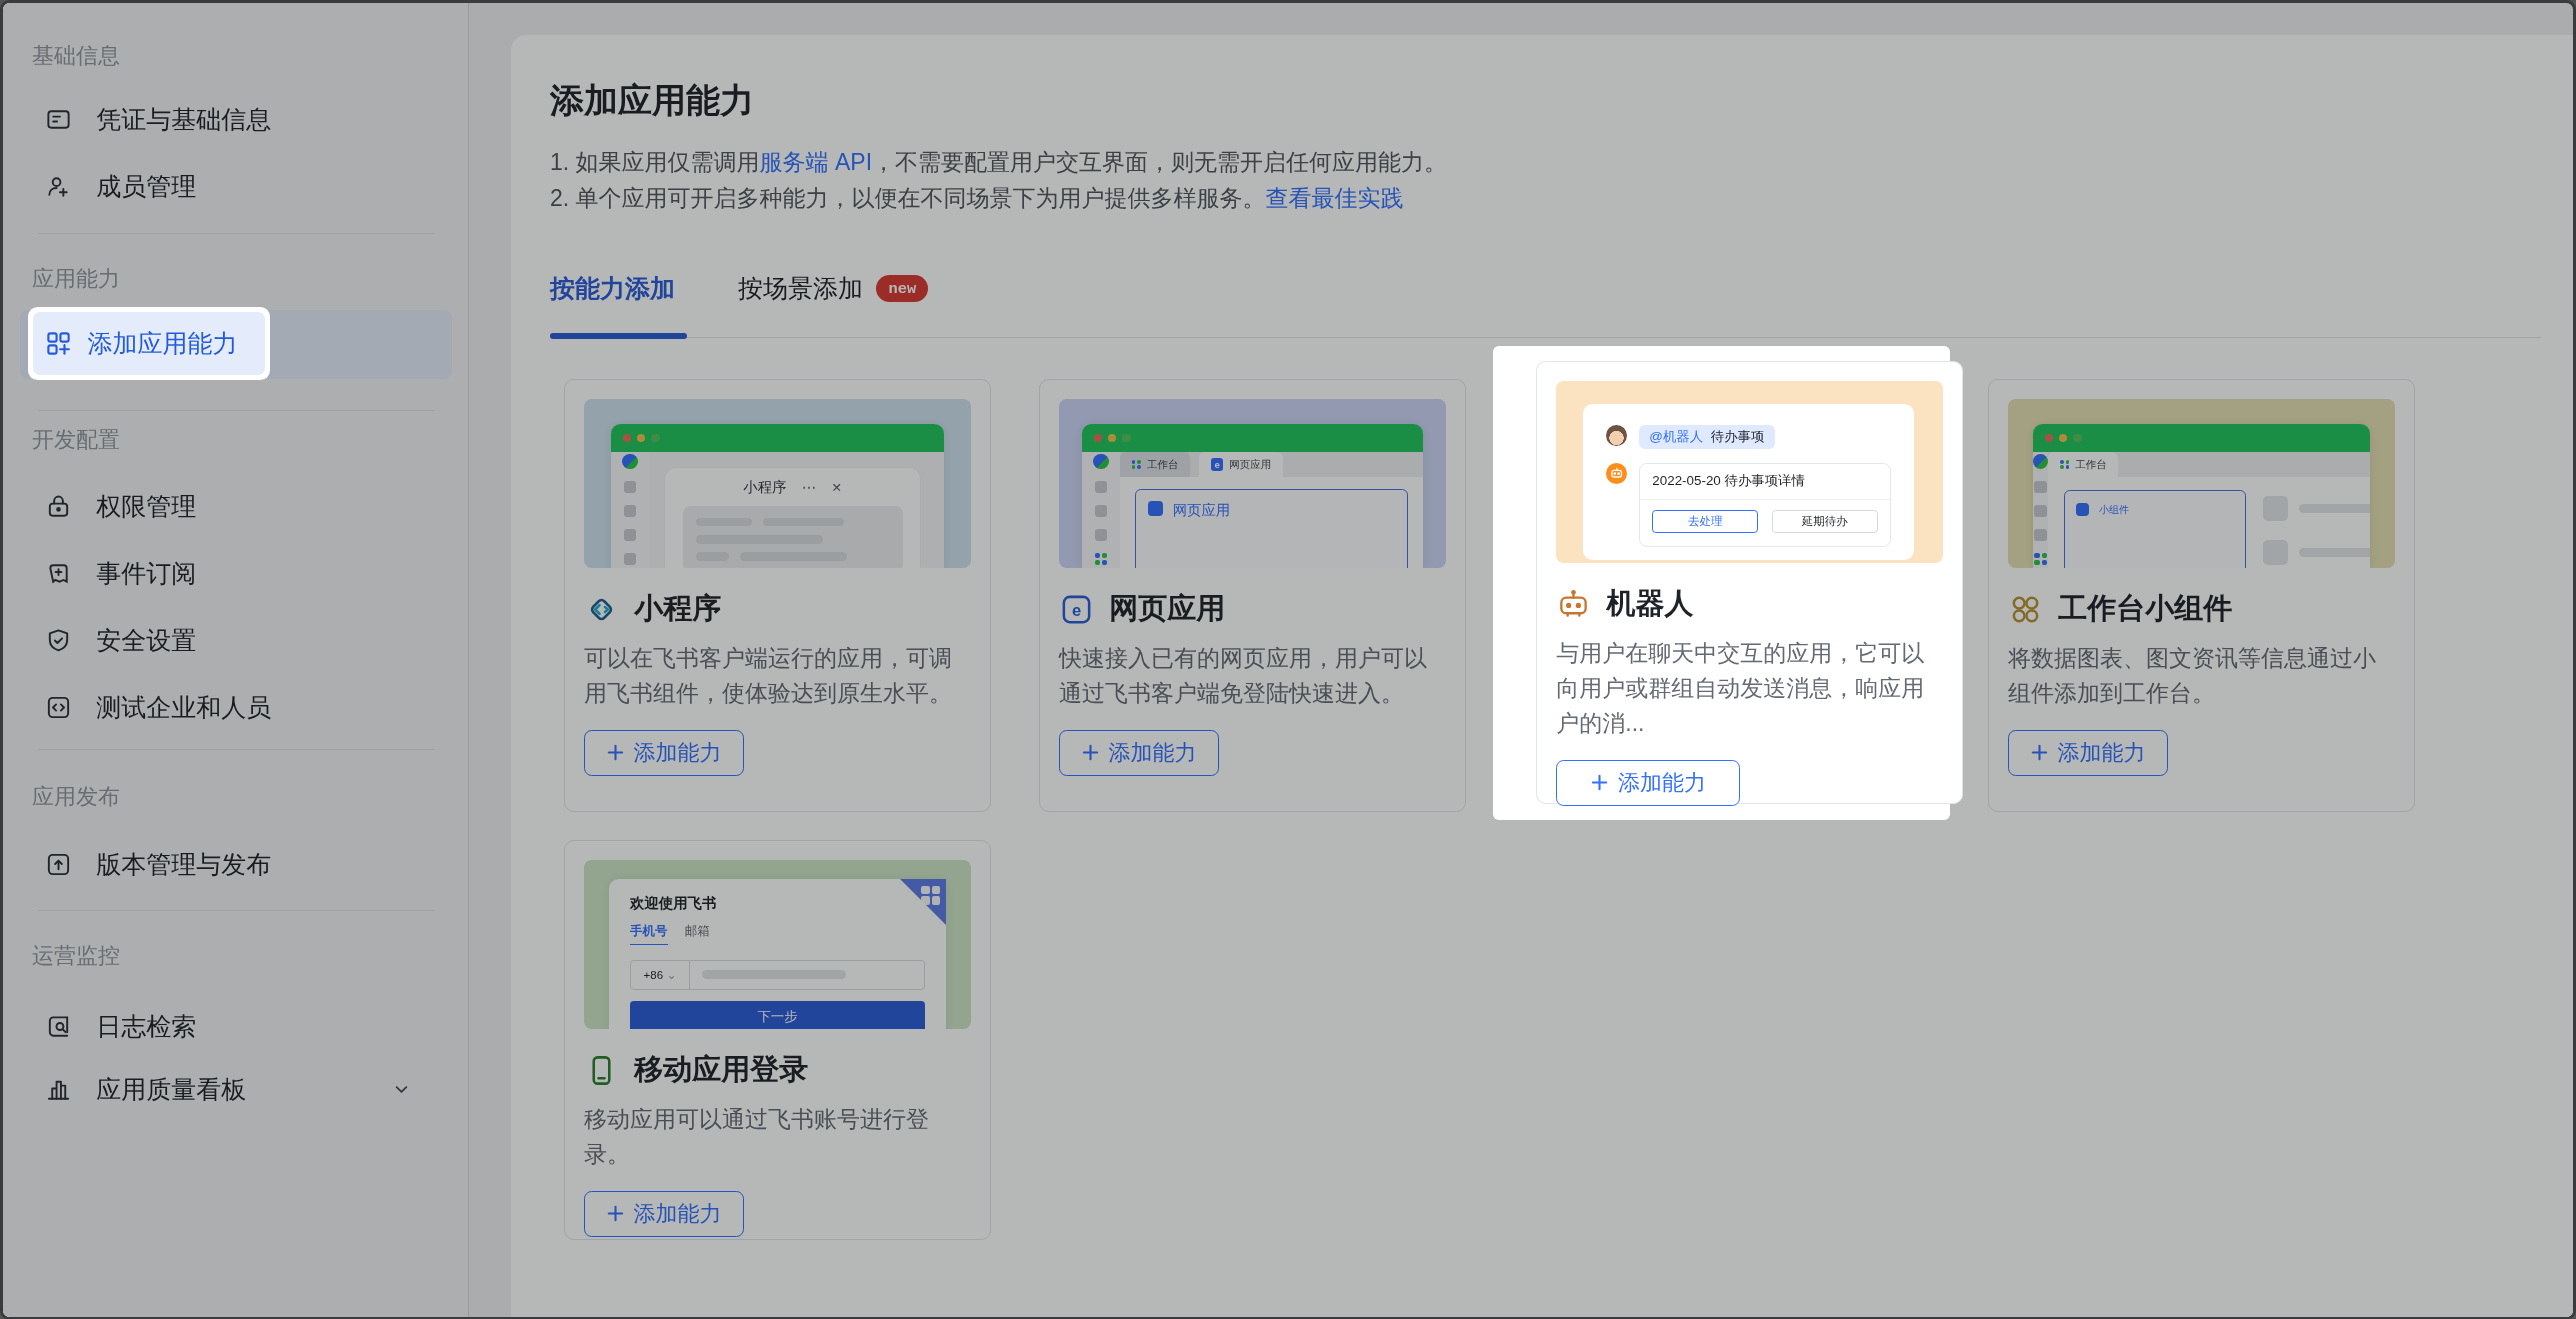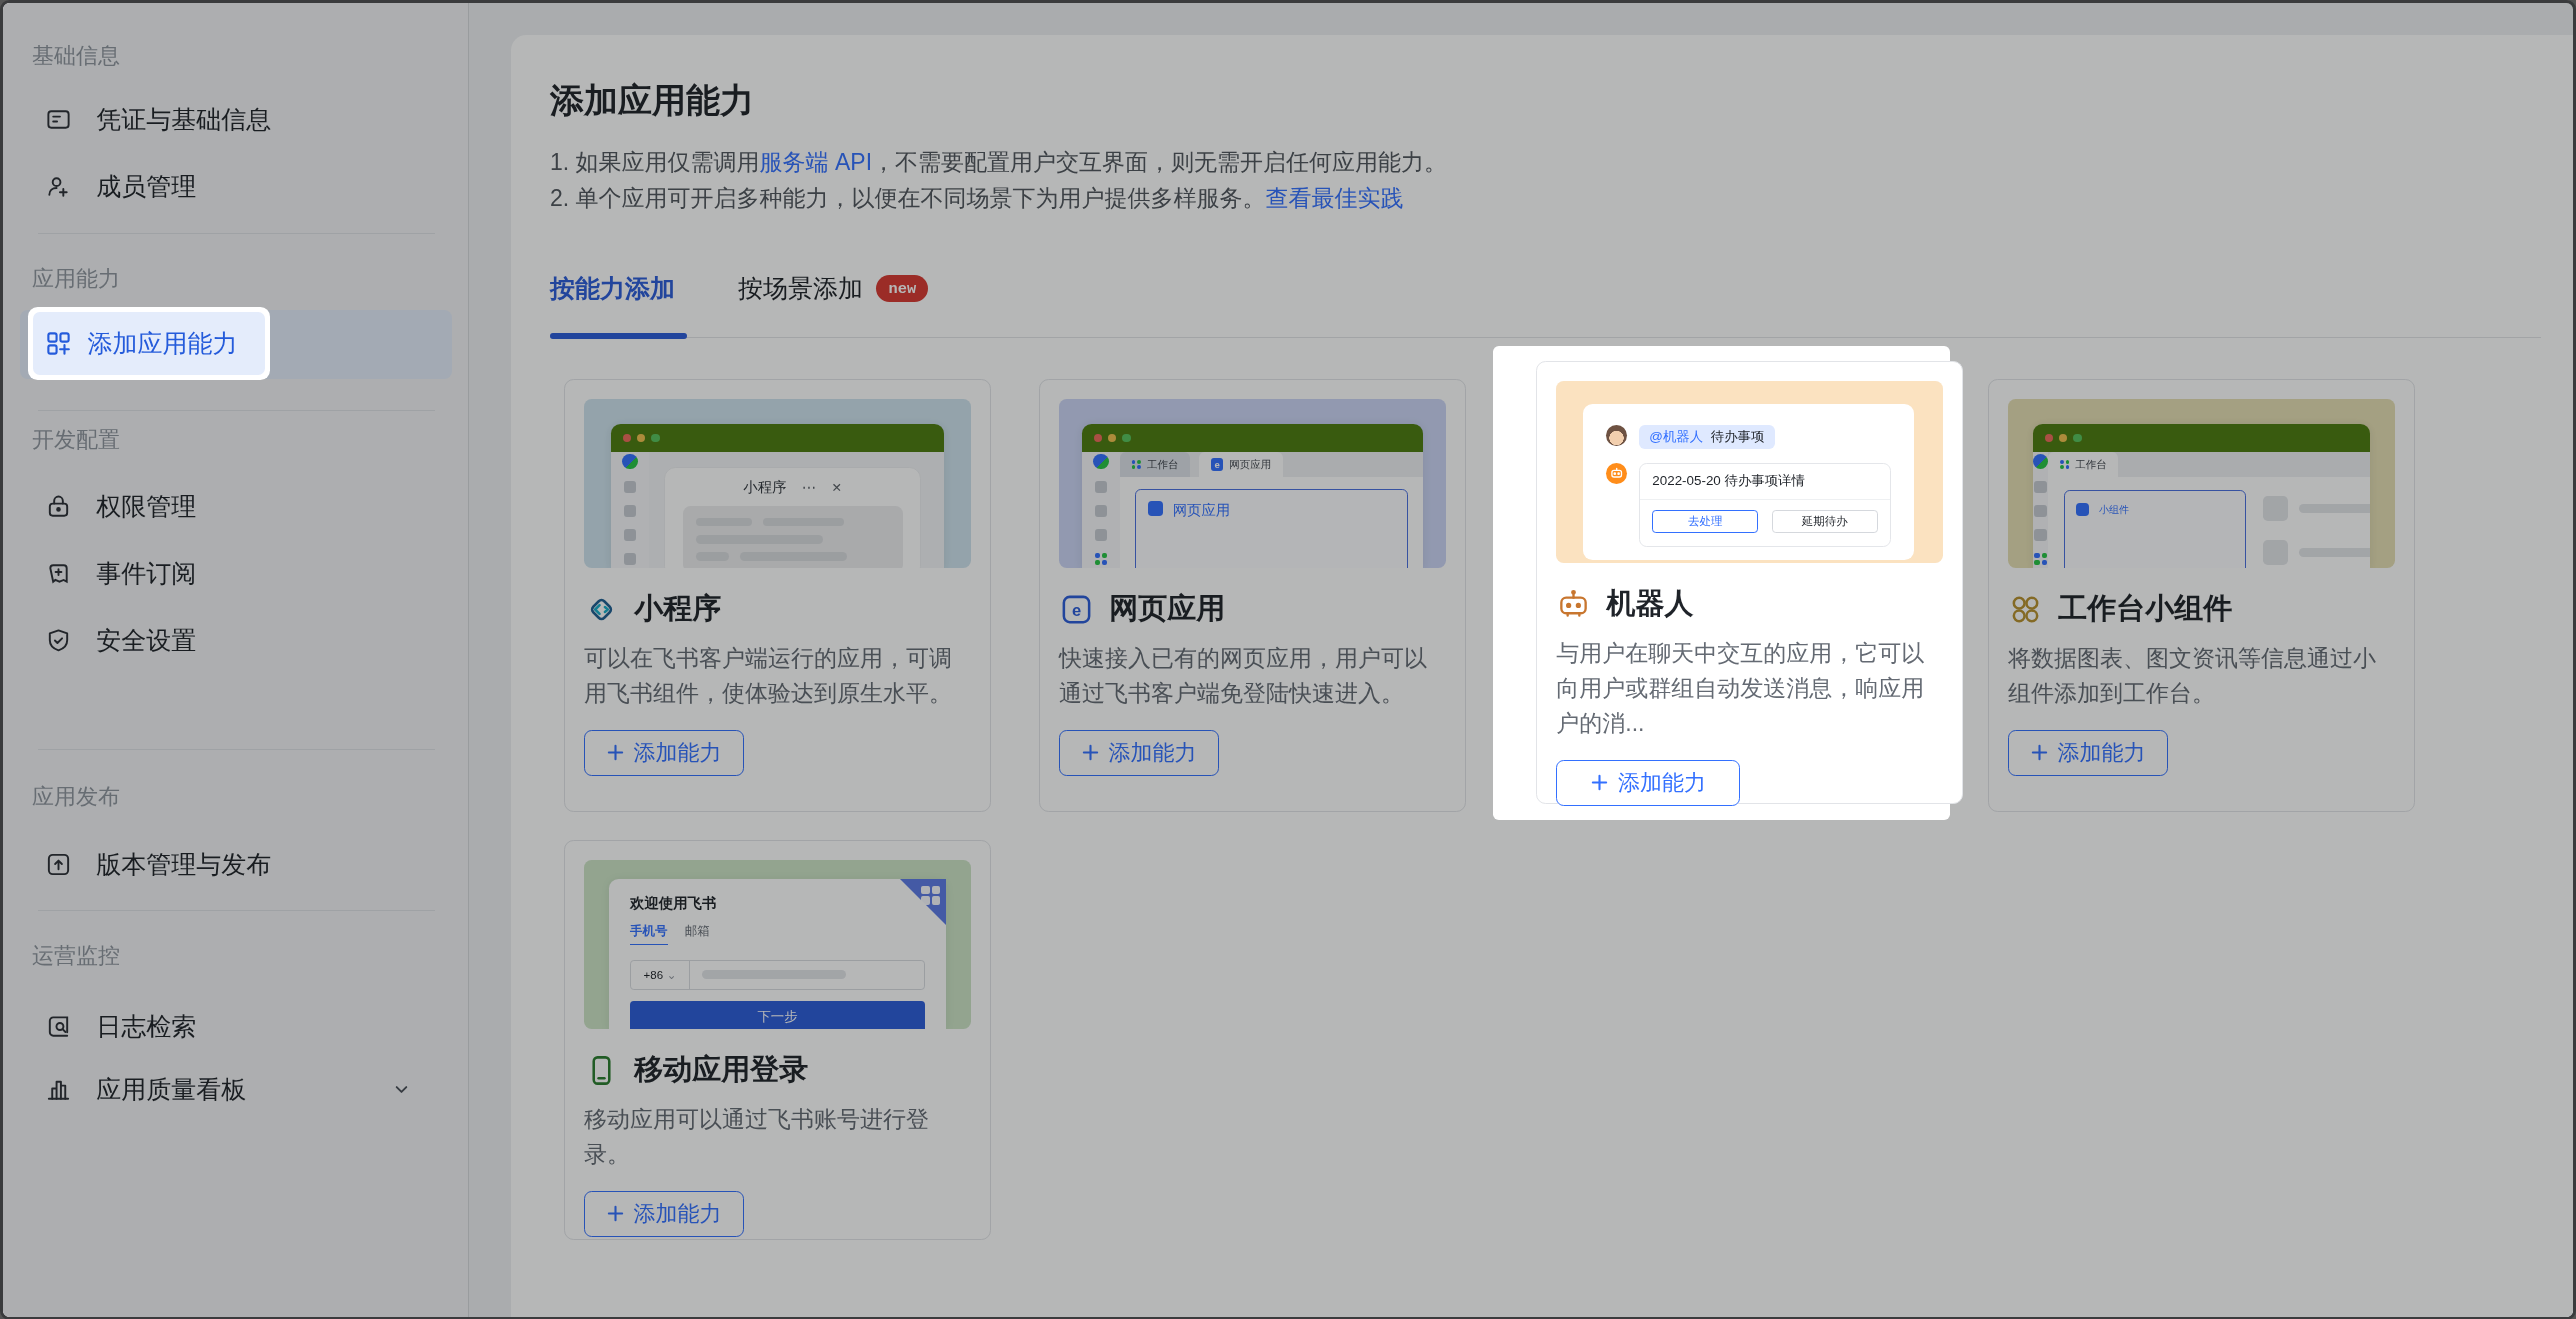--- a/index.html
+++ b/index.html
@@ -39,21 +39,21 @@
     border:1px solid #e2e4e8; border-radius:9.6px; padding:19px; cursor:pointer; }
   .thumb { position:relative; height:169px; border-radius:7.7px; overflow:hidden; }
   .c-title { margin-top:21px; display:flex; align-items:center; gap:15.3px;
     font-size:29px; font-weight:700; color:#1f2329; }
   .c-desc { margin-top:11.5px; font-size:23px; line-height:35px; color:#646a73; }
   .add-btn { margin-top:19px; display:inline-flex; align-items:center; justify-content:center;
     gap:8.6px; height:46px; padding:0 21px; border:1.9px solid #3370ff; border-radius:7.7px;
     color:#3370ff; font-size:22px; cursor:pointer; background:#fff; }
   
   .mockwin { position:absolute; left:27px; right:27px; top:25px; bottom:0;
-    background:#4d7c0f; border-radius:9.6px 9.6px 0 0; box-shadow:0 1.9px 9.6px rgba(31,35,41,.10); overflow:hidden; }
+    background:#22c55e; border-radius:9.6px 9.6px 0 0; box-shadow:0 1.9px 9.6px rgba(31,35,41,.10); overflow:hidden; }
   .dots { display:flex; gap:5.8px; padding:9.6px 11.5px; }
   .dot { width:8.6px; height:8.6px; border-radius:50%; }
   .winbody { display:flex; position:absolute; left:0; right:0; top:28px; bottom:0; }
   .rail { width:38px; background:#f6f7f9; display:flex; flex-direction:column; align-items:center; gap:11.5px; padding-top:1.9px; }
   .logo16 { width:15.3px; height:15.3px; border-radius:50%; background:linear-gradient(135deg,#3370ff 0 55%,#28c445 55%); }
   .ric { width:12.5px; height:12.5px; border-radius:2.9px; background:#c6cbd2; }
   .grid4 { width:12.5px; height:12.5px; display:grid; grid-template-columns:1fr 1fr; gap:1.9px; }
   .grid4 i { border-radius:1.9px; }
   .skline { height:8.6px; border-radius:4.8px; background:#d9dbde; }
   .tabbar { height:29px; background:#eef0f3; display:flex; align-items:flex-end; }
@@ -176,20 +176,29 @@
     <div class="s-item" style="top:607px">
       <span>
         <svg width="27" height="27" viewBox="0 0 28 28" fill="none" stroke="#2b2f36" stroke-width="2" stroke-linecap="round" stroke-linejoin="round">
             <path d="M14 3.5l9 3.2v7.1c0 5.9-4 8.9-9 10.4-5-1.5-9-4.5-9-10.4V6.7z"></path>
             <path d="M10.3 14l2.6 2.6 4.8-4.8"></path>
           </svg>
       </span>
       <span>安全设置</span>
     </div>
 
+    <div class="s-item" style="top:674px">
+      <span>
+        <svg width="27" height="27" viewBox="0 0 28 28" fill="none" stroke="#2b2f36" stroke-width="2" stroke-linecap="round" stroke-linejoin="round">
+            <rect x="4" y="4" width="20" height="20" rx="4"></rect>
+            <path d="M11.5 10.8l-3.2 3.2 3.2 3.2M16.5 10.8l3.2 3.2-3.2 3.2"></path>
+          </svg>
+      </span>
+      <span>测试企业和人员</span>
+    </div>
 
     <div class="s-div" style="top:746px"></div>
     <div class="s-head" style="top:779px">应用发布</div>
 
     <div class="s-item" style="top:831px">
       <span>
         <svg width="27" height="27" viewBox="0 0 28 28" fill="none" stroke="#2b2f36" stroke-width="2" stroke-linecap="round" stroke-linejoin="round">
             <rect x="4" y="4" width="20" height="20" rx="4"></rect>
             <path d="M14 19v-8.5M10.5 13.5L14 10l3.5 3.5"></path>
           </svg>

